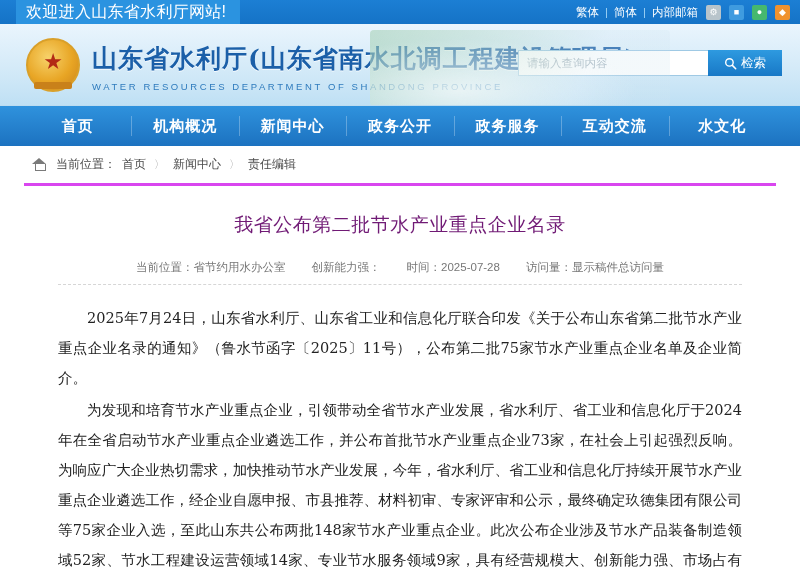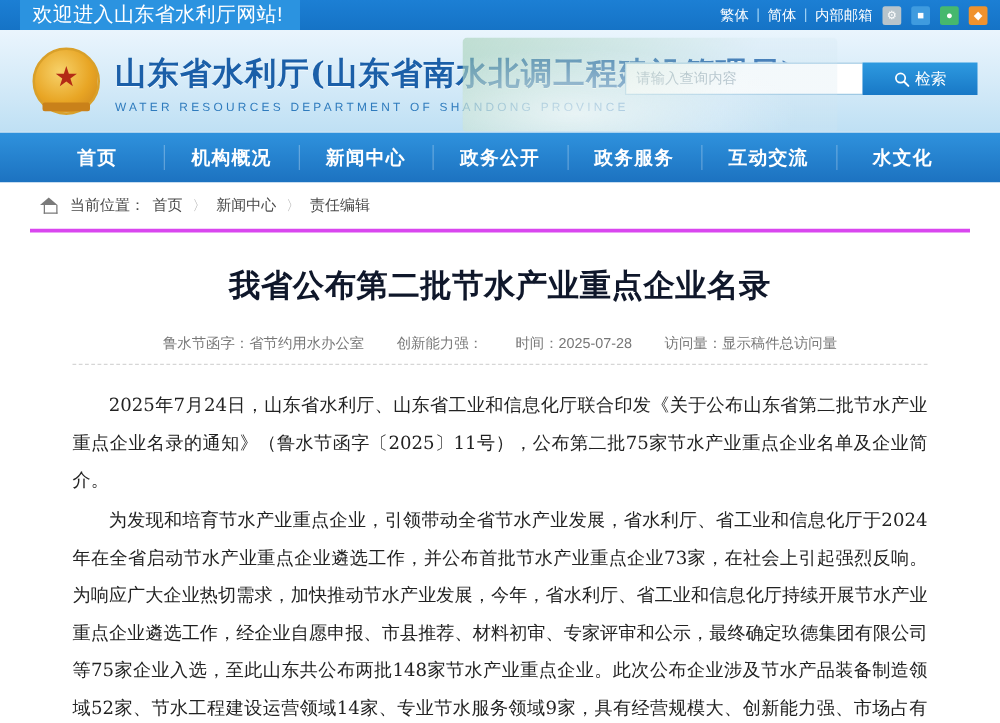--- a/index.html
+++ b/index.html
@@ -134,21 +134,21 @@
     border-right: none;
     background: #ffffff;
     font-size: 11.5px;
     color: #333;
     padding: 0 8px;
     outline: none;
     font-family: "Liberation Sans", sans-serif;
   }
   .search-input::placeholder { color: #a8b6c0; }
   .search-btn {
-    width: 92px;
+    width: 74px;
     background: linear-gradient(180deg, #2e9ae0 0%, #1878c6 100%);
     color: #fff;
     border: none;
     font-size: 12.5px;
     display: flex;
     align-items: center;
     justify-content: center;
     gap: 4px;
     cursor: pointer;
     font-family: "Liberation Sans", sans-serif;
@@ -223,23 +223,23 @@
   .crumb-sep { color: #b0b0b0; margin: 0 2px; font-size: 11px; }
   .crumb-link { color: #4a4a4a; text-decoration: none; }
   .crumb-label { color: #4a4a4a; }
 
   .article {
     padding: 0 34px;
   }
   .article-title {
     text-align: center;
     font-family: "DejaVu Serif", "Liberation Serif", serif;
-    font-size: 25px;
-    font-weight: bold;
-    color: #0f172a;
+    font-size: 19px;
+    font-weight: normal;
+    color: #701a75;
     margin: 26px 0 0;
     letter-spacing: .5px;
   }
   .meta {
     margin-top: 22px;
     padding-bottom: 9px;
     border-bottom: 1px dashed #d6d6d6;
     display: flex;
     justify-content: center;
     gap: 26px;
@@ -322,21 +322,21 @@
     <span class="crumb-sep">〉</span>
     <a class="crumb-link" href="#">新闻中心</a>
     <span class="crumb-sep">〉</span>
     <span class="crumb-label">责任编辑</span>
   </div>
 
   <div class="article">
     <h1 class="article-title">我省公布第二批节水产业重点企业名录</h1>
 
     <div class="meta">
-      <span>鲁水节函字：省节约用水办公室</span>
+      <span>当前位置：省节约用水办公室</span>
       <span>创新能力强：</span>
       <span>时间：2025-07-28</span>
       <span>
         <span>访问量：</span><a class="hits-link" href="#">显示稿件总访问量</a>
       </span>
     </div>
 
     <div class="body-text">
       <p>2025年7月24日，山东省水利厅、山东省工业和信息化厅联合印发《关于公布山东省第二批节水产业重点企业名录的通知》（鲁水节函字〔2025〕11号），公布第二批75家节水产业重点企业名单及企业简介。</p>
       <p>为发现和培育节水产业重点企业，引领带动全省节水产业发展，省水利厅、省工业和信息化厅于2024年在全省启动节水产业重点企业遴选工作，并公布首批节水产业重点企业73家，在社会上引起强烈反响。为响应广大企业热切需求，加快推动节水产业发展，今年，省水利厅、省工业和信息化厅持续开展节水产业重点企业遴选工作，经企业自愿申报、市县推荐、材料初审、专家评审和公示，最终确定玖德集团有限公司等75家企业入选，至此山东共公布两批148家节水产业重点企业。此次公布企业涉及节水产品装备制造领域52家、节水工程建设运营领域14家、专业节水服务领域9家，具有经营规模大、创新能力强、市场占有率高等特点，是全省节水产业企业的典型代表。</p>

